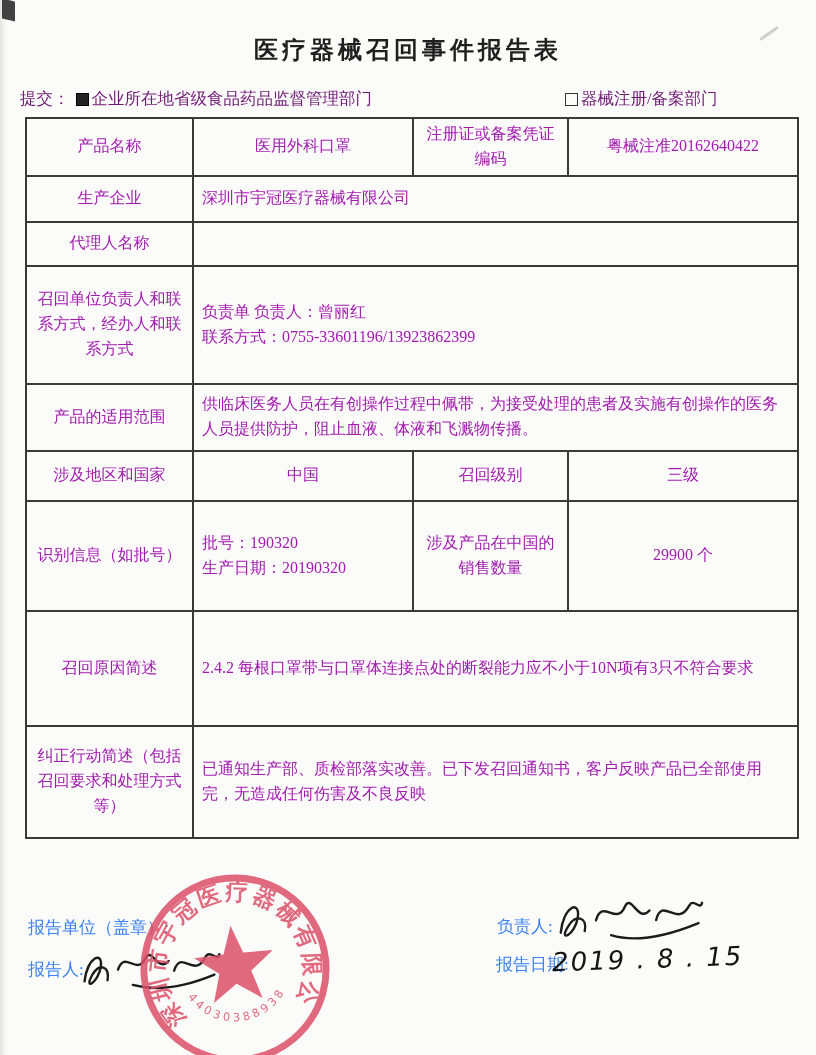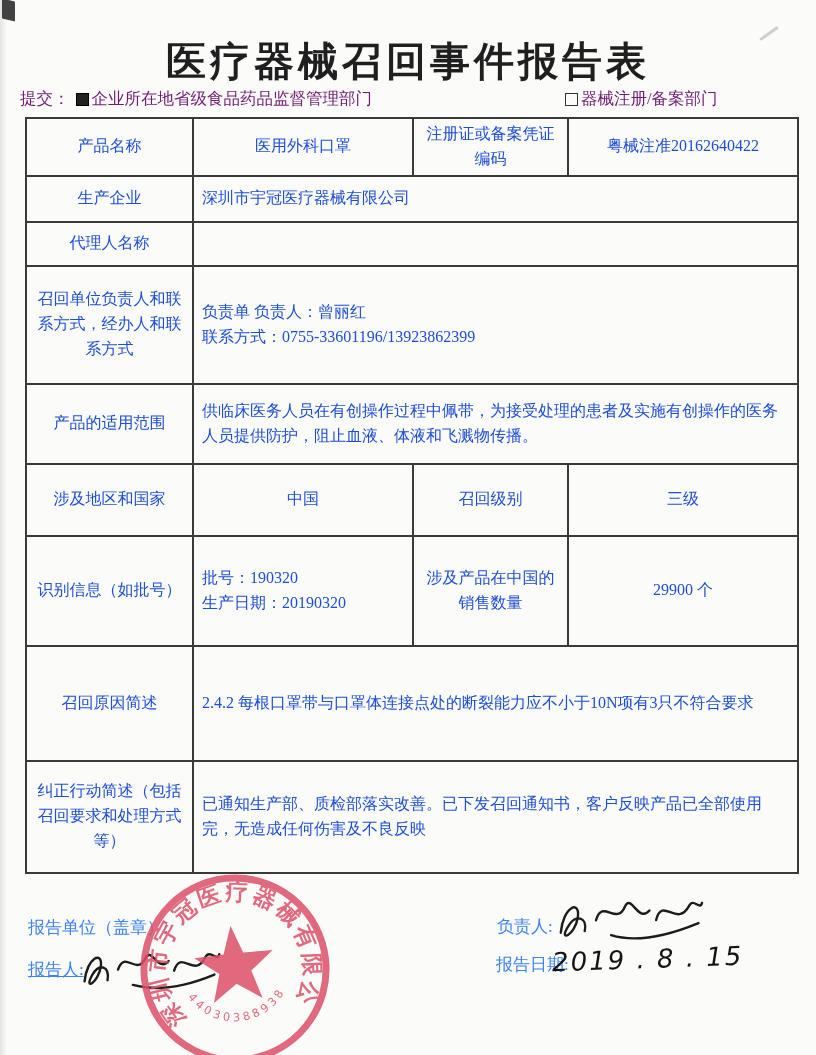--- a/index.html
+++ b/index.html
@@ -15,46 +15,46 @@
   .corner-mark {
     position:absolute; left:2px; top:0px; width:13px; height:20px;
     background:#2d2d2d; transform:skewY(14deg); opacity:.9; border-radius:1px;
   }
   .tr-mark {
     position:absolute; left:758px; top:32px; width:22px; height:3px;
     background:#9a9a9a; transform:rotate(-35deg); opacity:.45; border-radius:2px;
   }
   .doc-title {
     position:absolute; left:0; top:34px; width:100%;
-    text-align:center; font-size:40px; font-weight:bold; letter-spacing:4px; color:#1f1f1f;
+    text-align:center; font-size:24px; font-weight:bold; letter-spacing:4px; color:#1f1f1f;
   }
   .submit-line {
     position:absolute; left:20px; top:88px; width:780px; font-size:16.5px; color:#701a75;
     display:flex; align-items:center;
   }
   .cb { display:inline-block; width:13px; height:13px; margin:0 3px 0 6px; vertical-align:-1px; }
   .cb-filled { background:#222; box-shadow:inset 0 0 0 1px #000; }
   .cb-empty  { background:transparent; border:1.6px solid #333; }
   .submit-right { position:absolute; left:545px; top:0; display:flex; align-items:center; }
 
   table.form {
     position:absolute; left:25px; top:117px; width:772px;
     border-collapse:collapse; table-layout:fixed;
-    font-size:16px; color:#1d4ed8;
+    font-size:16px; color:#a21caf;
   }
   table.form td {
     border:2px solid #3a3a3a; vertical-align:middle;
     padding:3px 8px; line-height:1.55; overflow:hidden;
   }
   td.lbl { text-align:center; padding:3px 10px; }
   td.ctr { text-align:center; }
   td.val { text-align:left; }
   tr.h46  { height:46px; }  tr.h44  { height:44px; }
-  tr.h94  { height:118px; }  tr.h65  { height:80px;margin-top:36px; }
-  tr.h61  { height:72px; }  tr.h72  { height:72px; }
+  tr.h94  { height:118px; }  tr.h65  { height:67px;margin-top:36px; }
+  tr.h61  { height:50px; }  tr.h72  { height:72px; }
   tr.h110 { height:110px; } tr.h115 { height:115px; } tr.h112 { height:112px; }
 
   .footer-label { position:absolute; font-size:17px; color:#3b82f6; white-space:nowrap; }
   .sig-svg { position:absolute; }
   .sig-svg path { fill:none; stroke:#1c1c1c; stroke-width:2.4; stroke-linecap:round; }
   .hand-date {
     position:absolute; left:552px; top:944px; font-size:26px; color:#141414;
     font-family:"DejaVu Sans",sans-serif; font-style:italic;
     transform:rotate(-2deg); letter-spacing:2px; white-space:nowrap;
   }
@@ -134,21 +134,21 @@
       <td class="val" colspan="3"><span>2.4.2 每根口罩带与口罩体连接点处的断裂能力应不小于10N项有3只不符合要求</span></td>
     </tr>
     <tr class="h112">
       <td class="lbl"><span>纠正行动简述（包括召回要求和处理方式等）</span></td>
       <td class="val" colspan="3"><span>已通知生产部、质检部落实改善。已下发召回通知书，客户反映产品已全部使用完，无造成任何伤害及不良反映</span></td>
     </tr>
   </tbody>
     </table>
 
   <div class="footer-label" style="left:28px; top:916px;">报告单位（盖章）:</div>
-  <div class="footer-label" style="left:28px; top:958px;text-decoration:underline;">报告人:</div>
+  <div class="footer-label" style="left:28px; top:958px;">报告人:</div>
   <div class="footer-label" style="left:497px; top:915px;">负责人:</div>
   <div class="footer-label" style="left:496px; top:953px;">报告日期:</div>
   <div class="hand-date">2019 . 8 . 15</div>
 
   <svg class="sig-svg" style="left:74px; top:938px; transform:rotate(-3deg);" width="150" height="62" viewBox="0 0 150 62">
     <path d="M10,40 C14,16 30,10 27,26 C24,42 8,50 18,34 C26,22 36,26 33,40"></path>
     <path d="M44,30 C52,10 62,38 72,20 C79,8 84,36 95,24"></path>
     <path d="M100,34 C108,12 120,44 132,22 C137,14 144,28 146,20"></path>
     <path d="M58,46 C82,54 112,50 140,40"></path>
   </svg>

